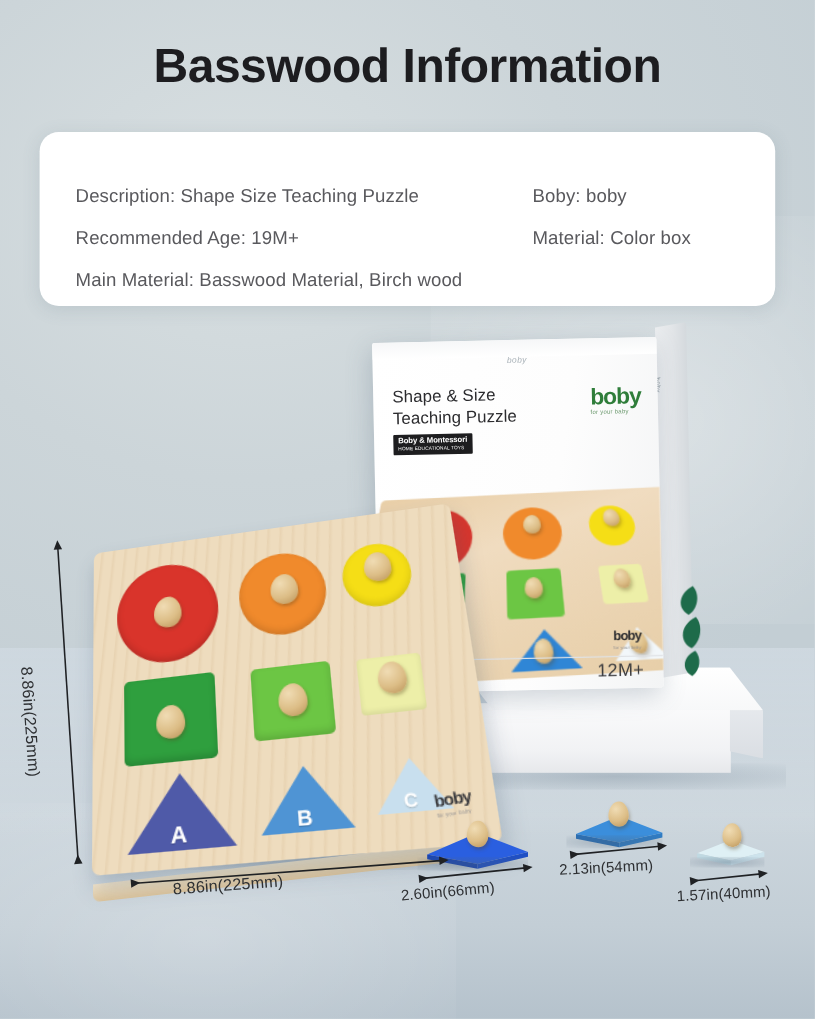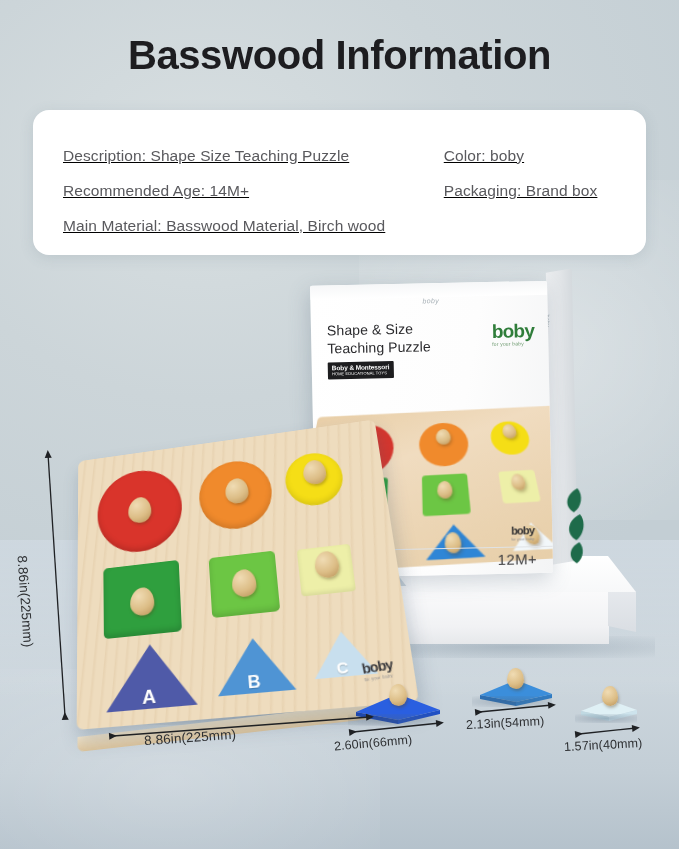--- a/index.html
+++ b/index.html
@@ -49,21 +49,21 @@
 
   
   #info-card {
     position: absolute;
     left: 33px; top: 110px; width: 613px; height: 145px;
     background: #ffffff;
     border-radius: 16px;
     box-shadow: 0 3px 14px rgba(90,110,125,0.16);
     padding: 28px 30px 0 30px;
   }
-  .info-row { display: flex; height: 35px; align-items: center; text-decoration: underline; }
+  .info-row { display: flex; height: 35px; align-items: flex-end; }
   .info-text {
     font-size: 15.5px;
     color: #59595d;
     letter-spacing: 0.1px;
     white-space: nowrap;
   }
   .col-left  { width: 420px; }
   .col-right { width: 190px; }
 
   
@@ -248,25 +248,25 @@
 <div id="bg-floor"></div>
 <div id="bg-floor-sheen"></div>
 <div id="bg-glow-tr"></div>
 <div id="bg-glow-bl"></div>
 
 <div id="page-title">Basswood Information</div>
 
 <div id="info-card">
   <div class="info-row">
     <div class="info-text col-left">Description: Shape Size Teaching Puzzle</div>
-    <div class="info-text col-right">Color: boby</div>
+    <div class="info-text col-right">Boby: boby</div>
   </div>
   <div class="info-row">
-    <div class="info-text col-left">Recommended Age: 14M+</div>
-    <div class="info-text col-right">Packaging: Brand box</div>
+    <div class="info-text col-left">Recommended Age: 19M+</div>
+    <div class="info-text col-right">Material: Color box</div>
   </div>
   <div class="info-row">
     <div class="info-text col-left">Main Material: Basswood Material, Birch wood</div>
     <div class="info-text col-right"></div>
   </div>
 </div>
 
 <div id="pedestal-shadow"></div>
 <div id="pedestal">
   <div id="pedestal-face"></div>

